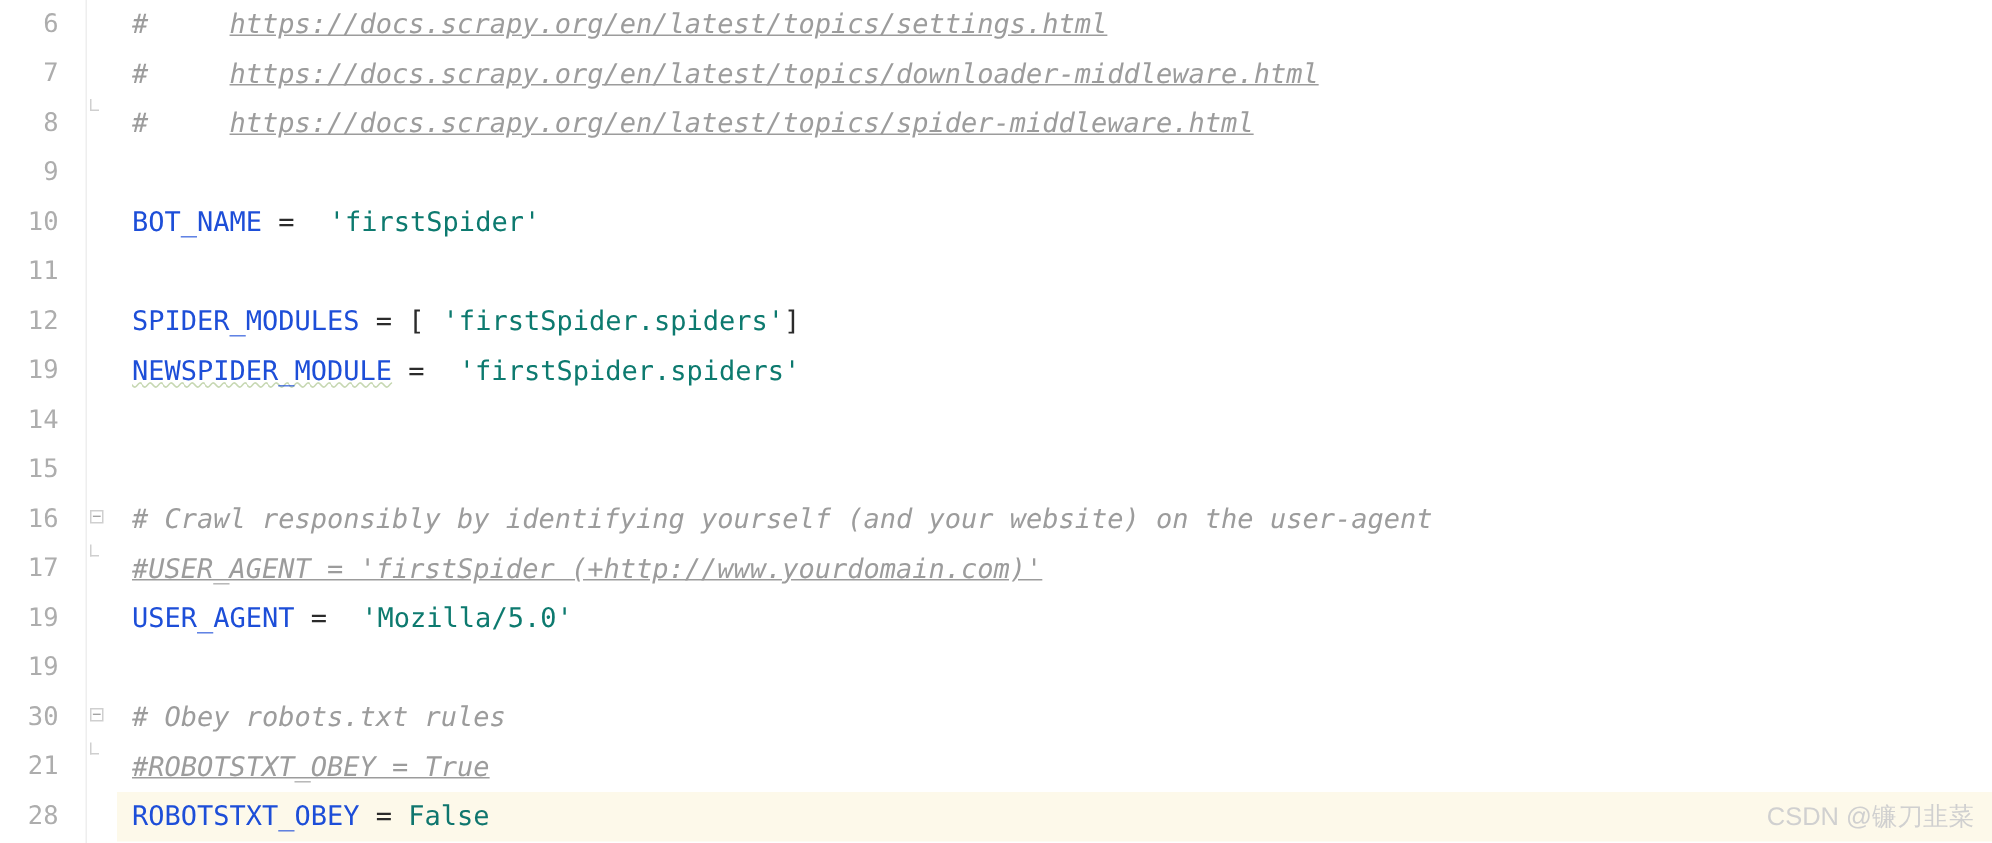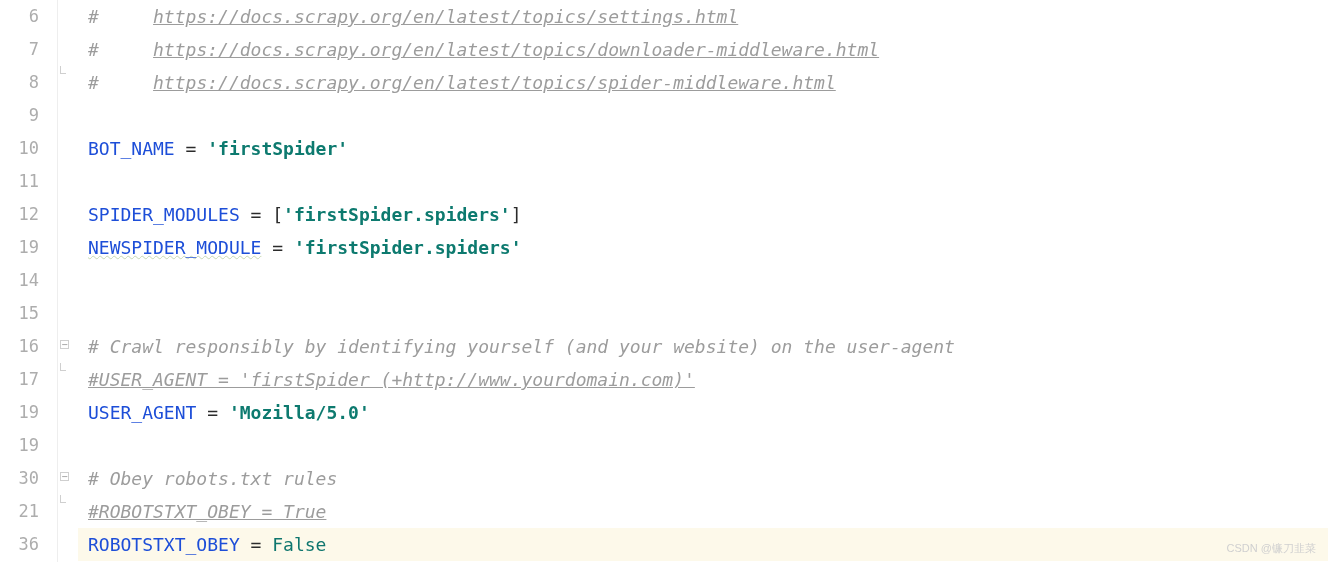--- a/index.html
+++ b/index.html
@@ -48,21 +48,21 @@
     line-height: 33px;
     white-space: pre;
     padding-left: 10px;
     position: relative;
   }
   .code .line { height: 33px; }
   .comment { color: #9c9c9c; font-style: italic; }
   .comment-link { text-decoration: underline; text-align: center; }
   .var { color: #1d4ed8; }
   .op  { color: #2b2b2b; }
-  .str { color: #0d7a6f; font-weight: 700; }
+  .str { color: #0d7a6f; font-weight: 400; margin-left: 12px; }
   .kw  { color: #0f766e; }
   .brkt { color: #2b2b2b; }
   .squiggle {
     text-decoration-line: underline;
     text-decoration-style: wavy;
     text-decoration-color: #c7d8b3;
     text-decoration-thickness: 1.2px;
     margin-top: 13px;
   }
   .currline {
@@ -72,21 +72,21 @@
     width: 100%;
     background: #fdf9ea;
     z-index: -1;
   }
   .watermark {
     position: absolute;
     right: 12px;
     bottom: 6px;
     color: #d0d0d0;
     font-family: sans-serif;
-    font-size: 11px;
+    font-size: 17px;
   }
   .squig-line {
     text-decoration-line: underline;
     text-decoration-style: wavy;
     text-decoration-color: #c7d8b3;
     text-decoration-thickness: 1.2px;
     text-decoration: underline;
   }
 </style>
 </head>
@@ -103,21 +103,21 @@
       <div>12</div>
       <div>19</div>
       <div>14</div>
       <div>15</div>
       <div>16</div>
       <div>17</div>
       <div>19</div>
       <div>19</div>
       <div>30</div>
       <div>21</div>
-      <div>36</div>
+      <div>28</div>
     </div>
   <div class="fold-col">
       <div class="row"></div>
       <div class="row"></div>
       <div class="row">
         <span class="fold-mark" style="border-left: 1px solid rgb(207, 207, 207); border-bottom: 1px solid rgb(207, 207, 207); width: 6px; height: 8px; top: 0px;"></span>
       </div>
       <div class="row"></div>
       <div class="row"></div>
       <div class="row"></div>

